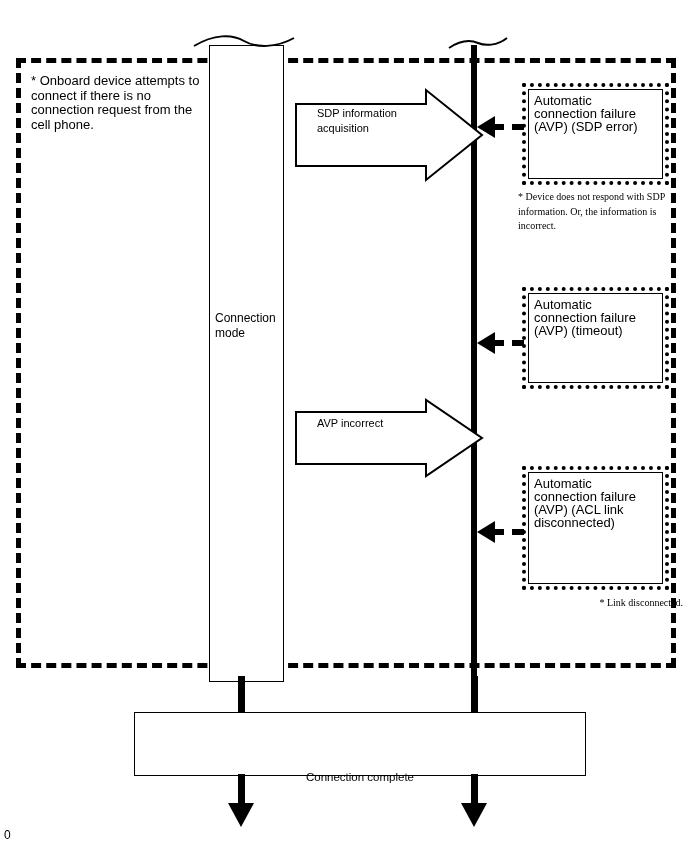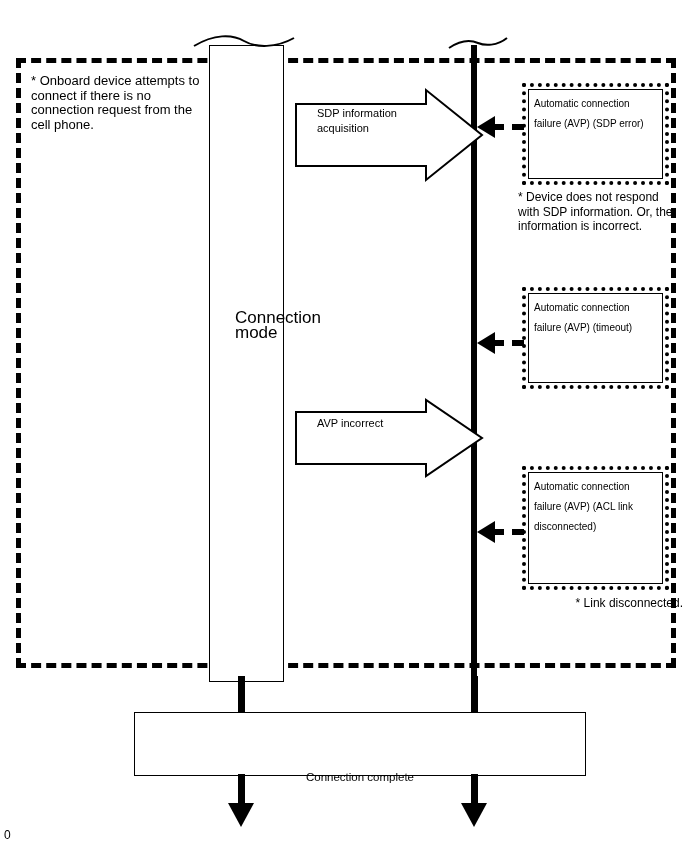--- a/index.html
+++ b/index.html
@@ -48,23 +48,22 @@
     width: 75px;
     height: 637px;
     border: 1.5px solid #000000;
     box-sizing: border-box;
     background: #ffffff;
   }
   #connection-mode-label {
     left: 215px;
     top: 311px;
     width: 66px;
-    font-size: 17px;
-    line-height: 14.5px;
-    margin-left: 20px;
+    font-size: 12px;
+    line-height: 14.5px;
   }
 
   
   #lifeline-right {
     left: 471px;
     top: 45px;
     width: 6px;
     height: 672px;
     background: #000000;
   }
@@ -94,22 +93,22 @@
     padding: 2px;
   }
   .callout-inner {
     border: 1.5px solid #000000;
     box-sizing: border-box;
     width: 100%;
     height: 100%;
     background: #ffffff;
   }
   .callout-text {
-    font-size: 10px;
-    line-height: 20px;
+    font-size: 13px;
+    line-height: 13px;
     padding: 4px 5px 0 5px;
   }
   #callout-1 { left: 522px; top: 83px; width: 147px; height: 102px; }
   #callout-2 { left: 522px; top: 287px; width: 147px; height: 102px; }
   #callout-3 { left: 522px; top: 466px; width: 147px; height: 124px; }
 
   
   .conn-dash {
     height: 6px;
     border-top: 6px dashed #000000;
@@ -123,23 +122,24 @@
     border-top: 11px solid transparent;
     border-bottom: 11px solid transparent;
     border-right: 18px solid #000000;
   }
   #head-1 { left: 477px; top: 116px; }
   #head-2 { left: 477px; top: 332px; }
   #head-3 { left: 477px; top: 521px; }
 
   
   .callout-note {
-    font-size: 12px;
+    font-size: 10px;
     line-height: 14.5px;
     width: 160px;
+    font-family: Liberation Serif, serif;
   }
   #note-1 { left: 518px; top: 190px; }
   #note-2 { left: 518px; top: 394px; }
   #note-3 { left: 523px; top: 596px; text-align: right; }
 
   
   #connection-complete-box {
     left: 134px;
     top: 712px;
     width: 452px;

